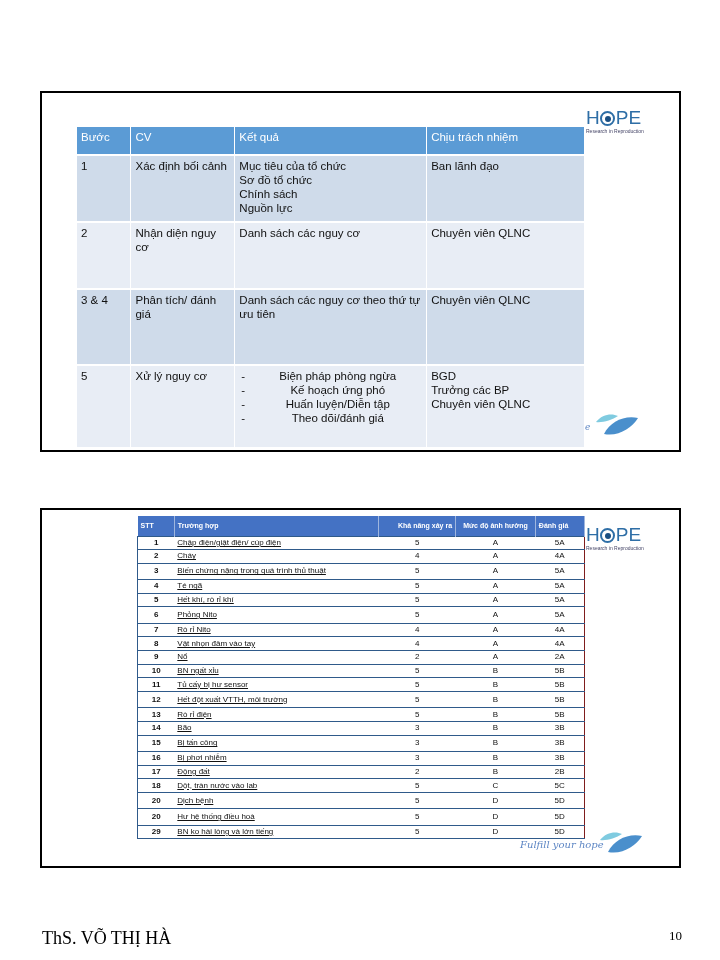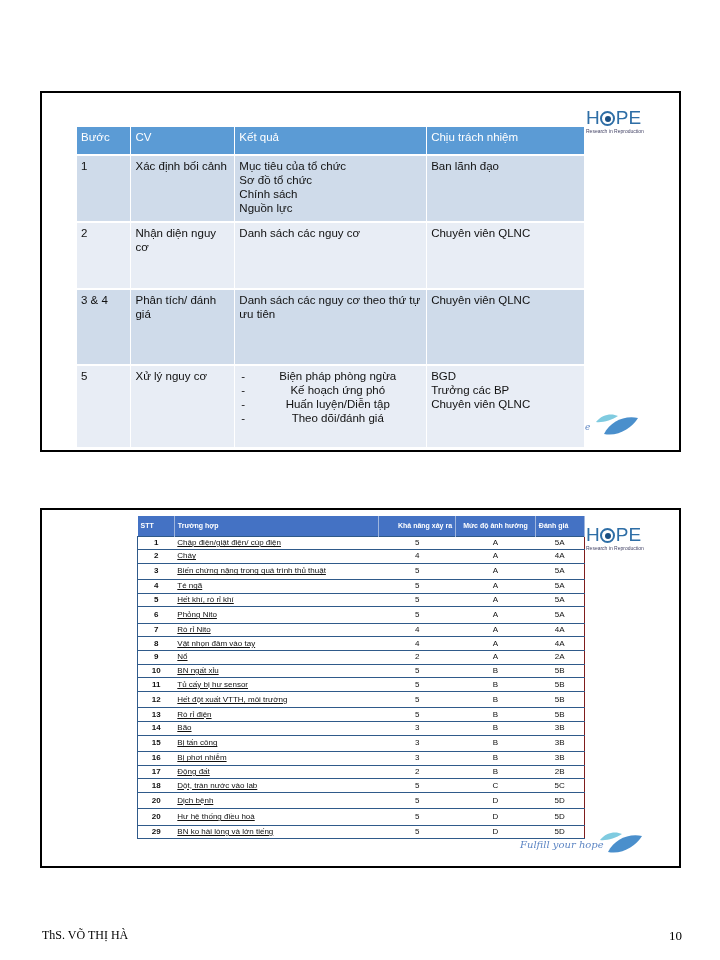--- a/index.html
+++ b/index.html
@@ -148,21 +148,21 @@
     .t2 td.stt { text-align: center; font-weight: bold; width: 36px; border-left: 1px solid #2f5a8a; }
     .t2 td.case { text-align: left; width: 200px; text-decoration: underline; }
     .t2 td.num { text-align: center; width: 75px; }
     .t2 td.lvl { text-align: center; width: 78px; }
     .t2 td.ev { text-align: center; width: 48px; border-right: 1px solid #7f1d1d; }
 
     .footer-author {
       position: absolute;
       left: 42px; top: 928px;
       font-family: "Liberation Serif", serif;
-      font-size: 12px;
+      font-size: 18px;
       color: #000;
     }
     .footer-page {
       position: absolute;
       right: 38px; top: 928px;
       font-family: "Liberation Serif", serif;
       font-size: 13px;
       color: #000;
     }
   </style>

